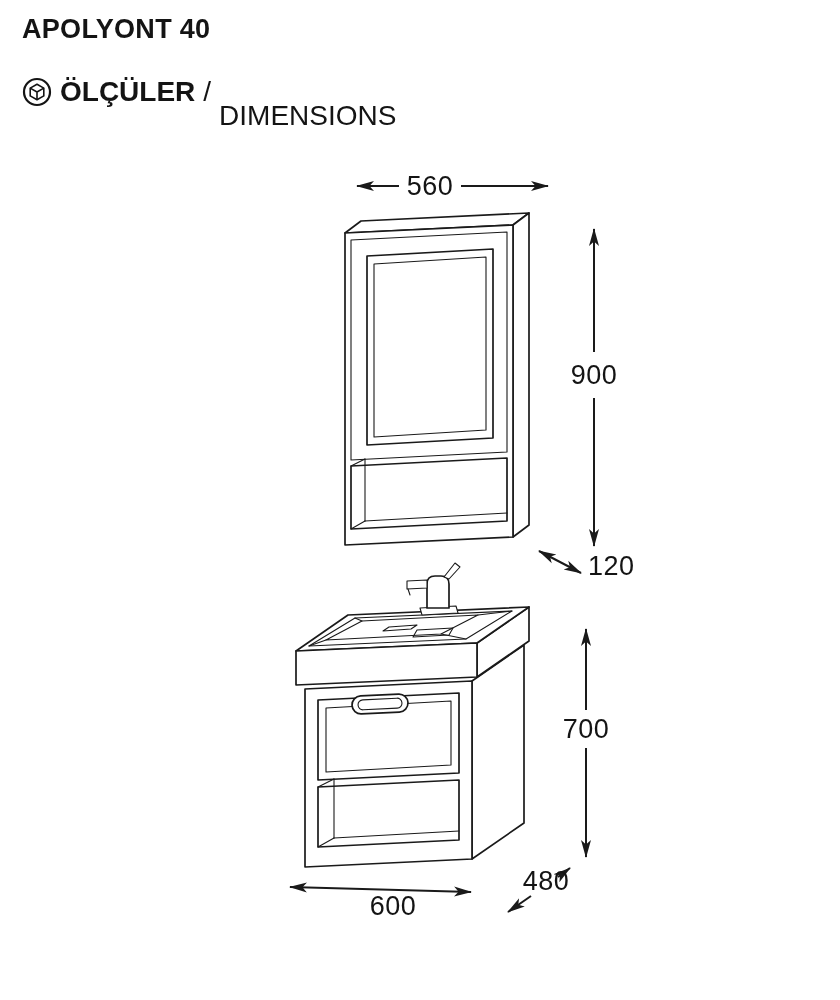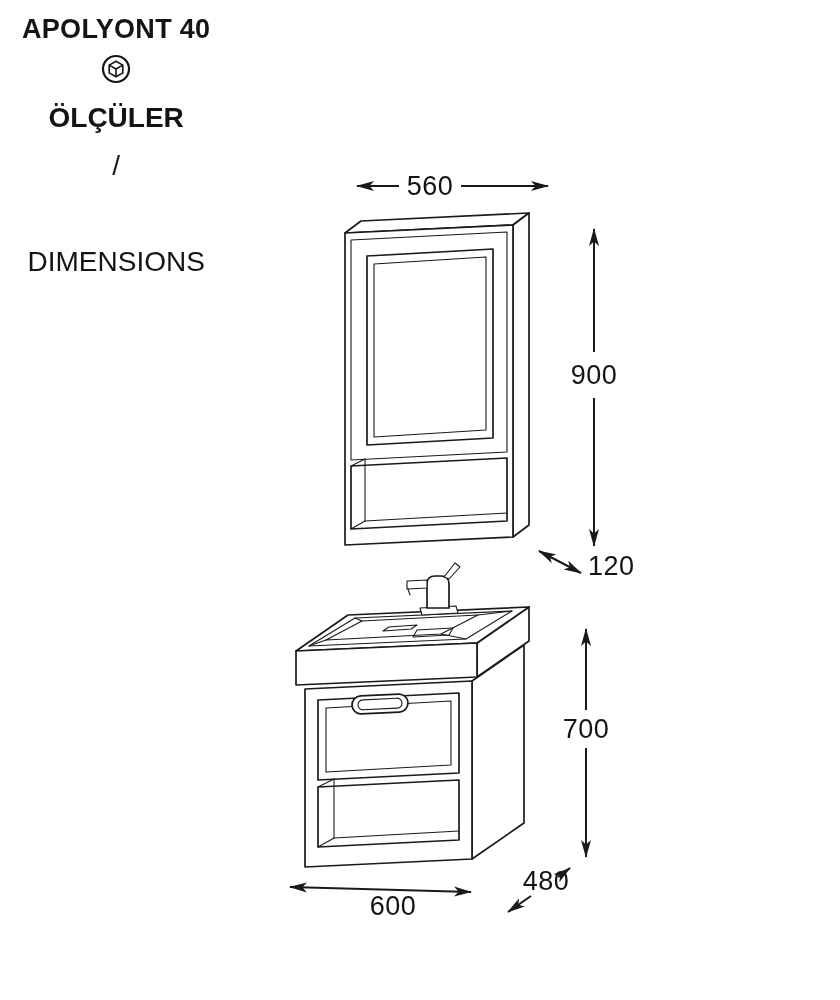--- a/index.html
+++ b/index.html
@@ -9,21 +9,21 @@
     background:#fff;
     font-family:"Liberation Sans",sans-serif;
     color:#141414;
     overflow:hidden;
   }
   .header{position:absolute;top:14px;left:22px;z-index:2;}
   .product-name{
     font-size:27px;font-weight:700;letter-spacing:.3px;margin:0 0 9px 0;
   }
   .section-title{
-    display:flex;align-items:center;gap:20px;font-size:28px;line-height:1;flex-direction:column;
+    display:flex;align-items:center;gap:8px;font-size:28px;line-height:1;
   }
   .section-title .icon{display:inline-flex;}
   .section-title .icon svg{display:block;}
   .t-bold{font-weight:700;}
   .t-sep{font-weight:400;}
   .t-reg{font-weight:400;margin-top:48px;}
   .diagram-svg{position:absolute;top:0;left:0;z-index:1;}
   .draw{stroke:#1a1a1a;fill:none;stroke-width:1.7;stroke-linejoin:round;stroke-linecap:round;}
   .draw-fill{stroke:#1a1a1a;fill:#ffffff;stroke-width:1.7;stroke-linejoin:round;}
   .thin{stroke-width:1.1;}

